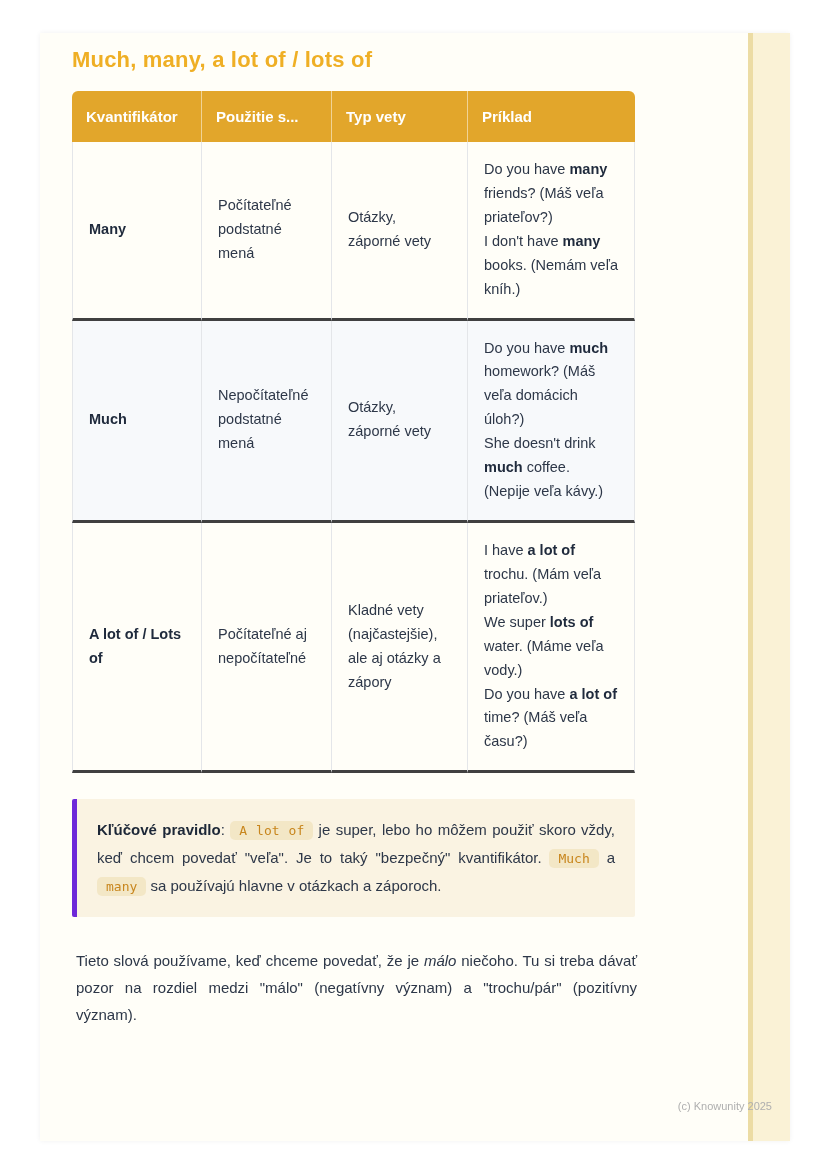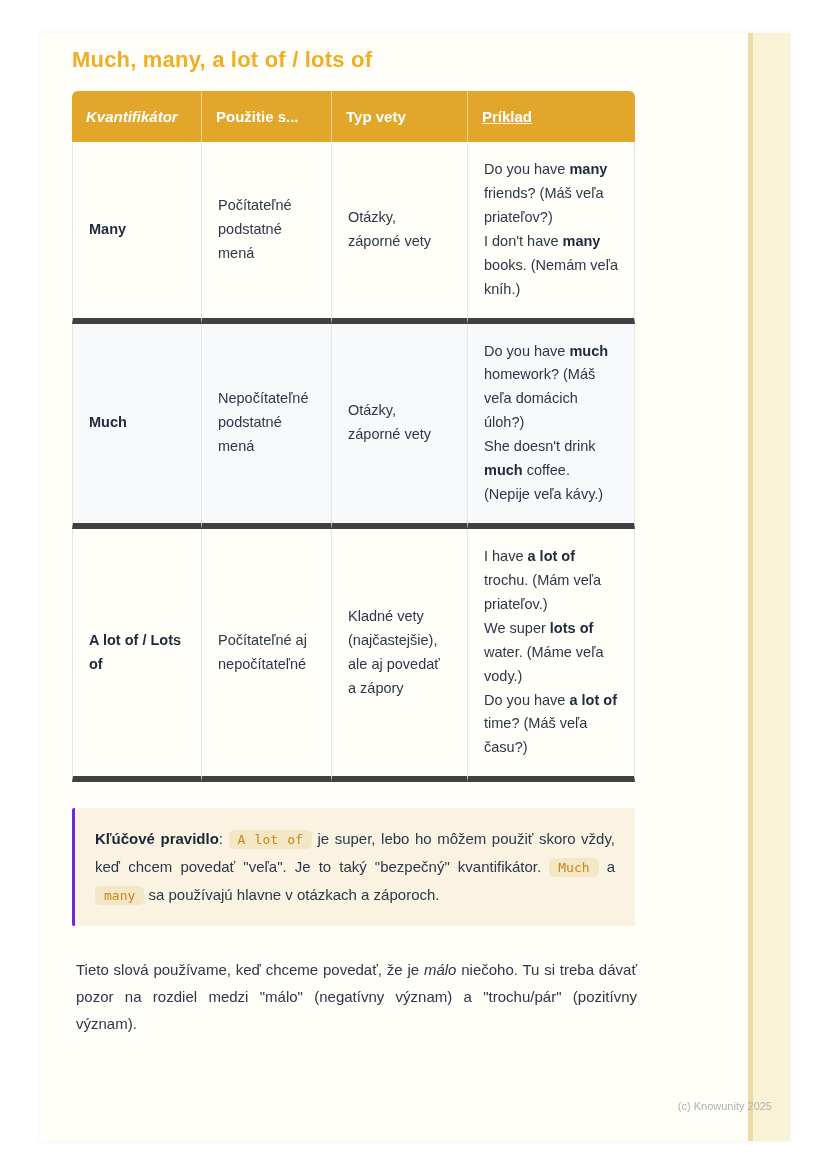--- a/index.html
+++ b/index.html
@@ -76,42 +76,42 @@
   col.c4 { width: 167px; }
   .quantifier-table th {
     background: #E2A62B;
     color: #ffffff;
     font-size: 15px;
     font-weight: bold;
     text-align: left;
     padding: 17px 14px;
     border-right: 1px solid rgba(255,255,255,0.5);
   }
-  .quantifier-table th:last-child { border-right: none; text-decoration: underline; }
-  .quantifier-table th:first-child { border-top-left-radius: 6px; font-style: italic; }
+  .quantifier-table th:last-child { border-right: none; }
+  .quantifier-table th:first-child { border-top-left-radius: 6px; }
   .quantifier-table th:last-child  { border-top-right-radius: 6px; }
   .quantifier-table td {
     font-size: 14.5px;
     color: #2D3748;
     line-height: 1.65;
     padding: 16px;
     vertical-align: middle;
     border-right: 1px solid #E4E6E9;
-    border-bottom: 6px solid #404040;
+    border-bottom: 3px solid #404040;
     background: transparent;
   }
   .quantifier-table td:first-child { border-left: 1px solid #E4E6E9; }
   .quantifier-table tbody tr:nth-child(even) td { background: #F7F9FB; }
   .quantifier-table td.q-cell { font-weight: bold; color: #1F2A3C; }
   .quantifier-table td strong { color: #1F2A3C; }
   .key-rule-callout {
     width: 563px;
     box-sizing: border-box;
     background: #FAF3E2;
-    border-left: 3px solid #6d28d9;
+    border-left: 5px solid #6d28d9;
     border-radius: 2px;
     padding: 17px 20px;
     margin: 0 0 30px 0;
   }
   .key-rule-callout p {
     margin: 0;
     font-size: 15px;
     line-height: 1.85;
     color: #2D3748;
     text-align: justify;
@@ -170,21 +170,21 @@
         </tr>
         <tr>
           <td class="q-cell">Much</td>
           <td>Nepočítateľné podstatné mená</td>
           <td>Otázky, záporné vety</td>
           <td><span>Do you have </span><strong>much</strong><span> homework? (Máš veľa domácich úloh?)</span><br><span>She doesn't drink </span><strong>much</strong><span> coffee. (Nepije veľa kávy.)</span></td>
         </tr>
         <tr>
           <td class="q-cell">A lot of / Lots of</td>
           <td>Počítateľné aj nepočítateľné</td>
-          <td>Kladné vety (najčastejšie), ale aj povedať a zápory</td>
+          <td>Kladné vety (najčastejšie), ale aj otázky a zápory</td>
           <td><span>I have </span><strong>a lot of</strong><span> trochu. (Mám veľa priateľov.)</span><br><span>We super </span><strong>lots of</strong><span> water. (Máme veľa vody.)</span><br><span>Do you have </span><strong>a lot of</strong><span> time? (Máš veľa času?)</span></td>
         </tr>
       </tbody>
     </table>
 
     <div class="key-rule-callout">
       <p><strong>Kľúčové pravidlo</strong><span>: </span><code class="code-chip">A lot of</code><span> je super, lebo ho môžem použiť skoro vždy, keď chcem povedať "veľa". Je to taký "bezpečný" kvantifikátor. </span><code class="code-chip">Much</code><span> a </span><code class="code-chip">many</code><span> sa používajú hlavne v otázkach a záporoch.</span></p>
     </div>
 
 

